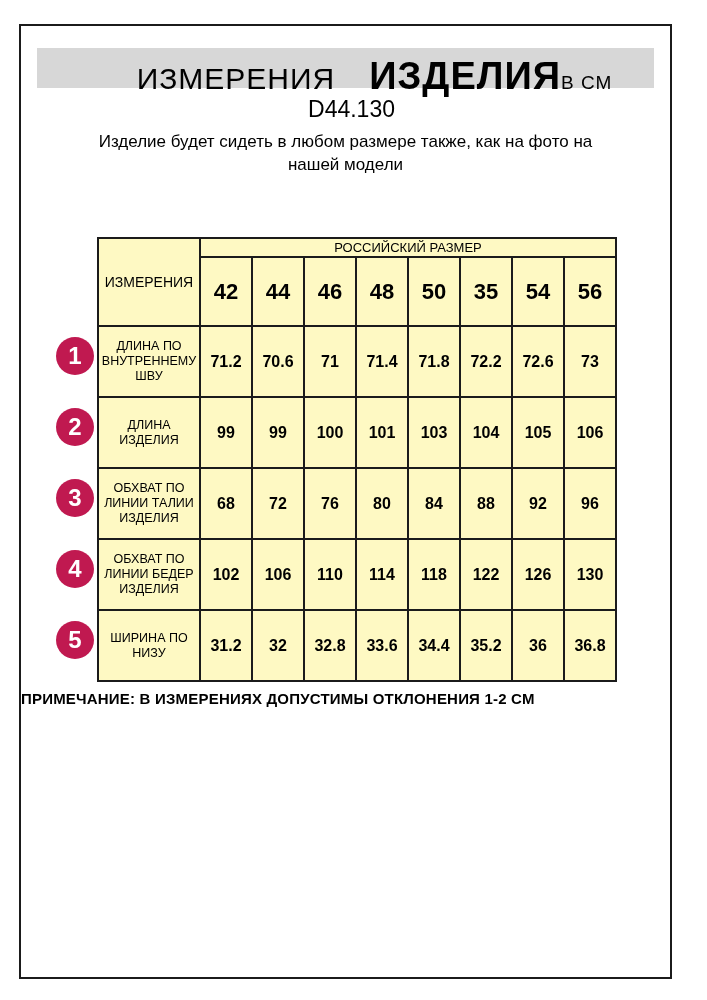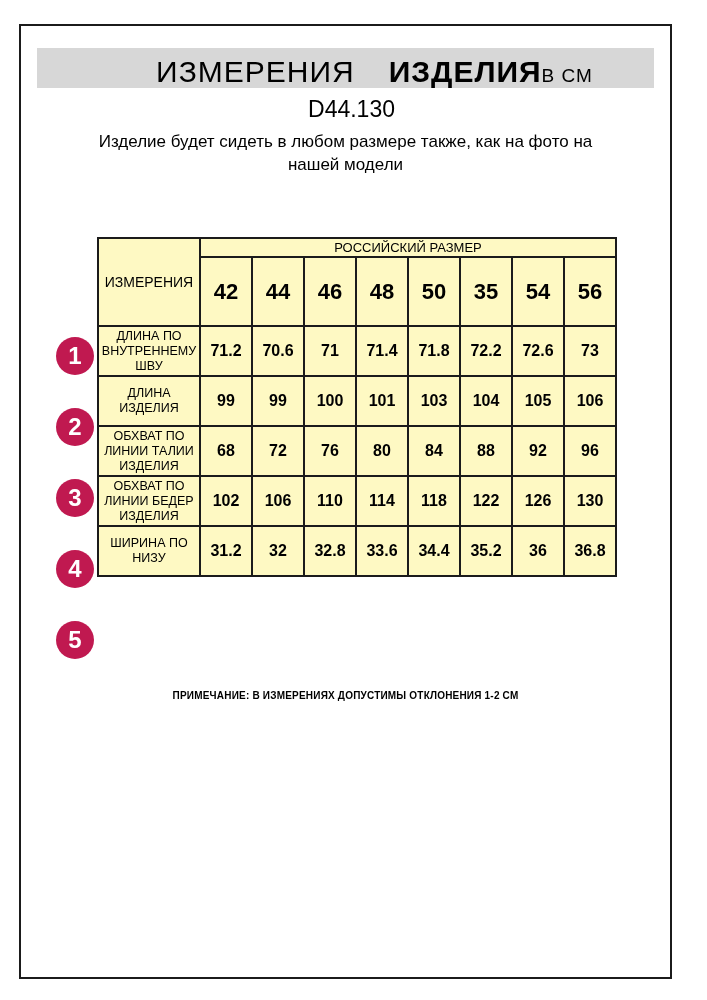--- a/index.html
+++ b/index.html
@@ -12,21 +12,21 @@
     border:2px solid var(--line,#1b1b1b);box-sizing:border-box;
   }
   .title-bar{
     position:absolute;left:16px;right:16px;top:22px;height:40px;
     background:var(--bar,#d7d7d7);
     display:flex;align-items:baseline;justify-content:center;
     padding-top:7px;padding-left:58px;box-sizing:border-box;
     white-space:nowrap;
   }
   .title-main{font-size:30px;font-weight:400;letter-spacing:1px;}
-  .title-bold{font-size:30px;font-weight:700;margin-left:34px;letter-spacing:1px;}
+  .title-bold{font-size:38px;font-weight:700;margin-left:34px;letter-spacing:1px;}
   .title-unit{font-size:19px;font-weight:400;letter-spacing:1px;}
   .product-code{
     position:absolute;top:70px;left:0;right:0;text-align:center;
     font-size:23px;font-weight:400;margin-left:12px;
   }
   .subtitle{
     position:absolute;top:104px;left:0;right:0;text-align:center;
     font-size:17px;line-height:23px;font-weight:400;
   }
   .size-table{
@@ -35,33 +35,33 @@
   }
   .size-table th,.size-table td{
     border:2px solid var(--line,#1b1b1b);
     text-align:center;vertical-align:middle;padding:0;
     background:#fef9c3;
   }
   .measure-header{width:100px;font-size:14px;font-weight:400;}
   .group-header{height:17px;font-size:13px;font-weight:400;}
   .size-cell{width:50px;height:67px;font-size:22px;font-weight:700;}
   .row-label{
-    width:100px;height:50px;font-size:12.5px;font-weight:400;
+    width:100px;height:71px;font-size:12.5px;font-weight:400;
     line-height:15px;padding:0 5px;box-sizing:border-box;
   }
   .value-cell{font-size:16px;font-weight:700;}
   .num-circle{
     position:absolute;left:35px;width:38px;height:38px;border-radius:50%;
     background:var(--accent,#c01950);color:#fff;
     font-size:24px;font-weight:700;
     display:flex;align-items:center;justify-content:center;
   }
   .note{
-    position:absolute;top:664px;left:0;right:0;text-align:center;
-    font-size:10px;font-weight:700;letter-spacing:0.2px;
+    position:absolute;top:664px;left:0;right:0;text-align:left;
+    font-size:15px;font-weight:700;letter-spacing:0.2px;
   }
 </style>
 </head>
 <body style="--accent: #C01950; --bar: #D7D7D7; --line: #1B1B1B;">
 
 <div class="page-border">
 
   <div class="title-bar">
     <span class="title-main">ИЗМЕРЕНИЯ</span>
     <span class="title-bold">ИЗДЕЛИЯ</span>

